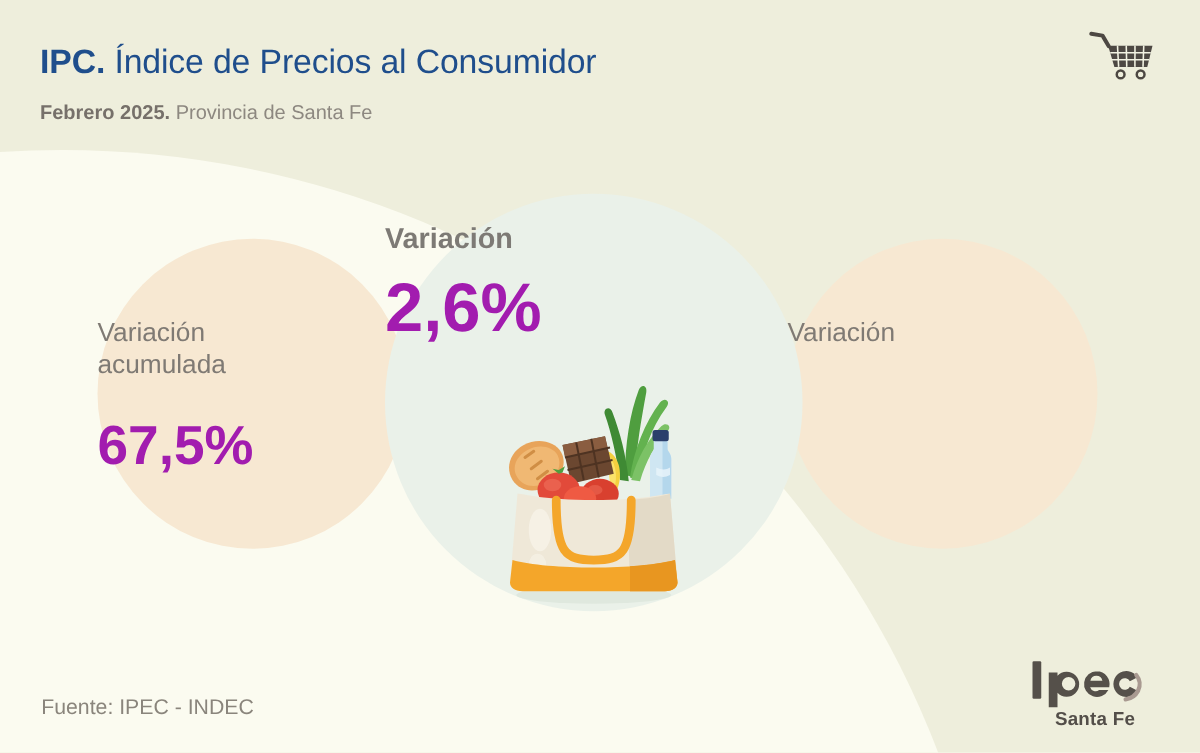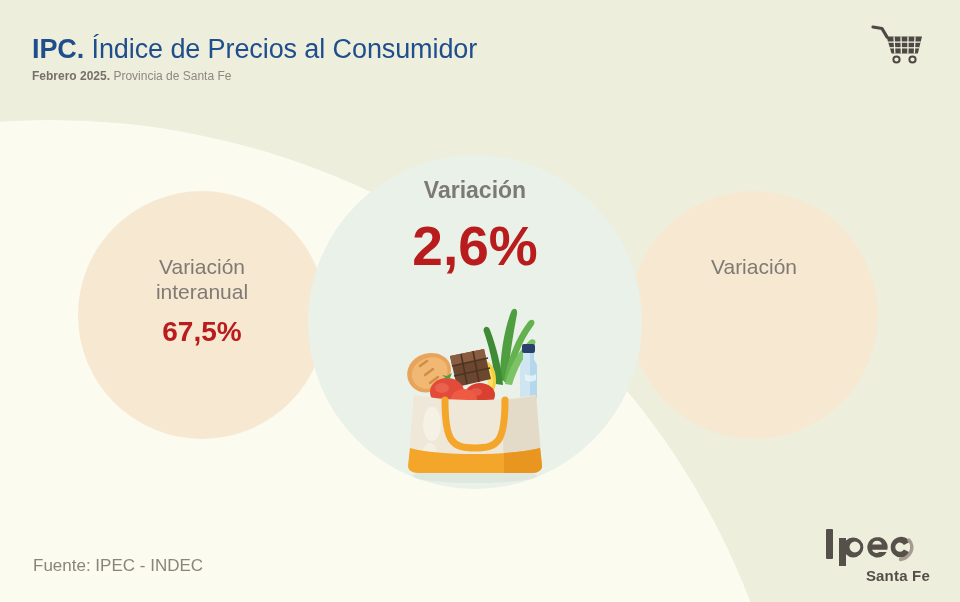--- a/index.html
+++ b/index.html
@@ -59,22 +59,22 @@
     white-space: nowrap;
     line-height: 1.15;
   }
   .title .title-strong {
     font-weight: bold;
   }
   .title .title-rest {
     font-weight: normal;
   }
   .subtitle {
-    margin-top: 4px;
-    font-size: 12px;
+    margin-top: 16px;
+    font-size: 16px;
     color: #868076;
     white-space: nowrap;
     line-height: 1.2;
   }
   .subtitle .sub-strong {
     font-weight: bold;
     color: #76706a;
   }
   .subtitle .sub-rest {
     font-weight: normal;
@@ -118,36 +118,36 @@
     height: 334px;
     background: #eaf1e9;
     left: 308px;
     top: 155px;
     z-index: 3;
   }
 
   
   .stat {
     position: absolute;
-    text-align: center;
+    text-align: left;
     z-index: 4;
   }
   .stat-label {
     color: #7f7a74;
     line-height: 1.18;
   }
   .stat-value {
-    color: #b91c1c;
+    color: #a21caf;
     font-weight: bold;
     line-height: 1;
   }
 
   .stat-side { width: 248px; }
   .stat-side .stat-label { font-size: 21px; }
-  .stat-side .stat-value { font-size: 28px; margin-top: 13px; }
+  .stat-side .stat-value { font-size: 44px; margin-top: 30px; }
 
   .stat-left  { left: 78px;  top: 255px; }
   .stat-right { left: 630px; top: 255px; }
 
   .stat-center {
     width: 334px;
     left: 308px;
     top: 177px;
   }
   .stat-center .stat-label {
@@ -179,21 +179,21 @@
     color: #8a857c;
     z-index: 5;
     white-space: nowrap;
   }
 
   .logo {
     position: absolute;
     right: 30px;
     bottom: 18px;
     z-index: 5;
-    text-align: right;
+    text-align: center;
   }
   .logo-mark {
     display: block;
     width: 108px;
     height: 40px;
   }
   .logo-sub {
     display: block;
     margin-top: 1px;
     font-size: 15px;
@@ -242,21 +242,21 @@
 
   <div class="circles">
     <div class="circle circle-side circle-left"></div>
     <div class="circle circle-side circle-right"></div>
     <div class="circle circle-center"></div>
   </div>
 
   <div class="stat stat-side stat-left">
     <div class="stat-label">
       <span>Variación</span><br>
-      <span>interanual</span>
+      <span>acumulada</span>
     </div>
     <div class="stat-value">67,5%</div>
   </div>
 
   <div class="stat stat-center">
     <div class="stat-label">
       <span>Variación</span><br>
     </div>
     <div class="stat-value">2,6%</div>
   </div>

